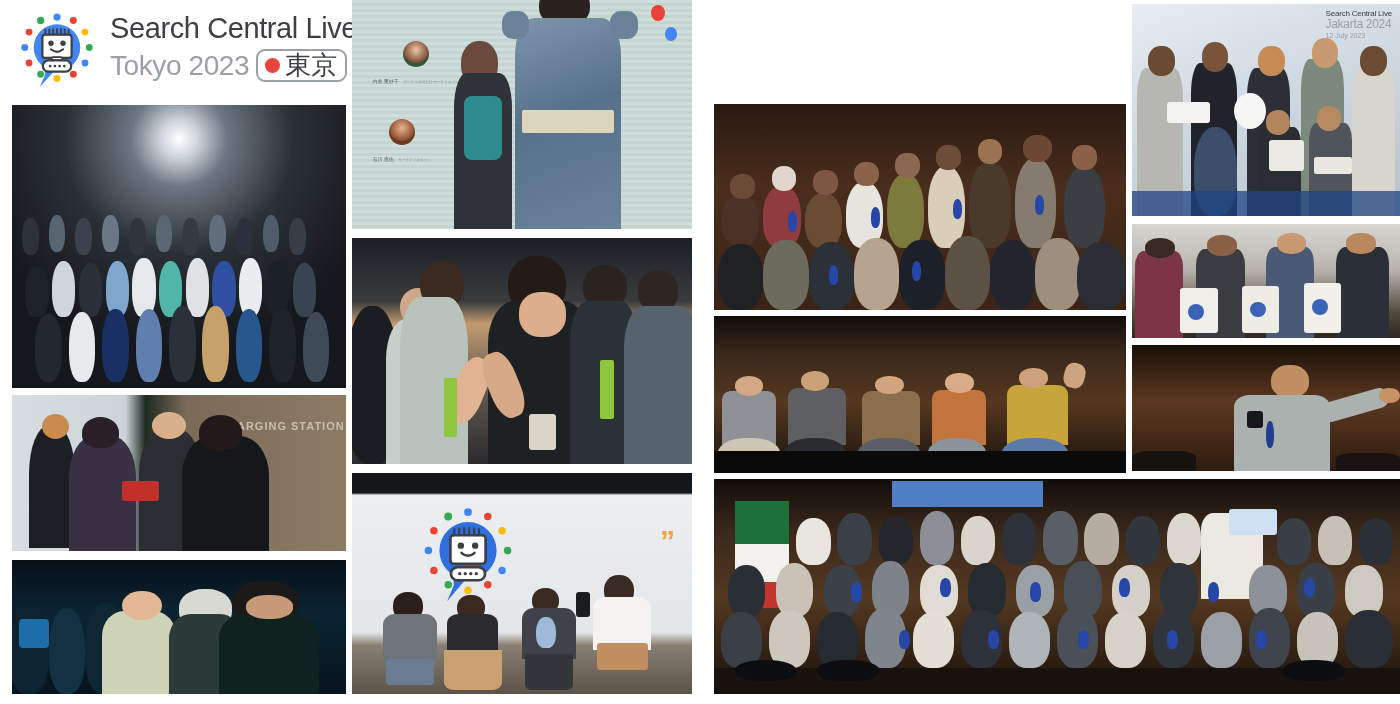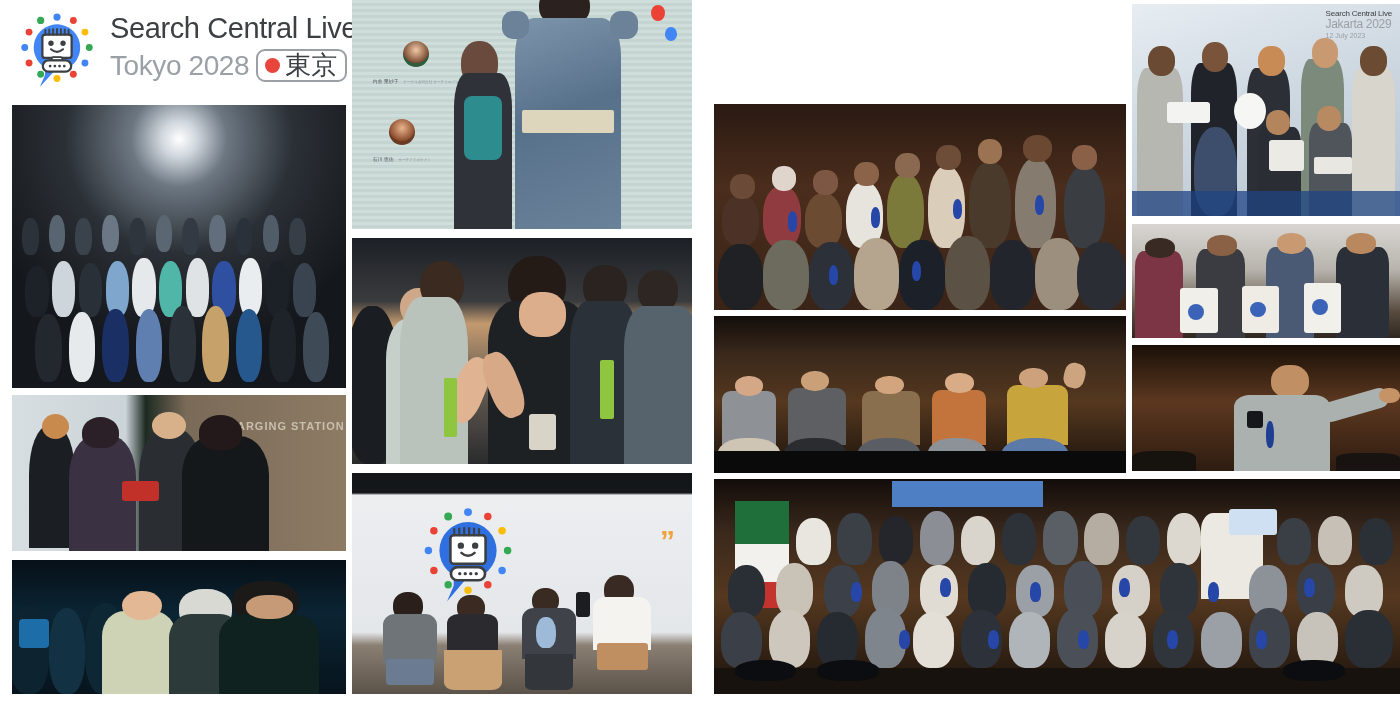--- a/index.html
+++ b/index.html
@@ -138,21 +138,21 @@
             <circle cx="42" cy="67.5" r="1.6"></circle>
             <circle cx="47.5" cy="67.5" r="1.6"></circle>
             <circle cx="53" cy="67.5" r="1.6"></circle>
             <circle cx="58.5" cy="67.5" r="1.6"></circle>
           </g>
         </svg>
       </span>
       <span class="titles">
         <span class="title-main">Search Central Live</span>
         <span class="title-sub">
-          <span>Tokyo 2028</span>
+          <span>Tokyo 2023</span>
           <span class="flag-badge">
             <span class="flag-dot"></span>
             <span class="flag-jp">東京</span>
           </span>
         </span>
       </span>
     </div>
 
     <div class="photo" style="left:12px;top:105px;width:334px;height:283px;">
       <div class="scene stage-light"></div>
@@ -395,21 +395,21 @@
         <i style="left:70%;top:78%;width:16%;height:20%;background:#5b7aa8;"></i>
         <i style="left:85%;top:30%;width:5%;height:16%;background:#cca47f;border-radius:40%;transform:rotate(14deg);"></i>
         <i style="left:0%;top:86%;width:100%;height:16%;background:#0a0a0b;border-radius:0;"></i>
       </div>
     </div>
 
     <div class="photo" style="left:432px;top:4px;width:268px;height:212px;">
       <div class="scene expo"></div>
       <div class="banner">
         <div class="b1">Search Central Live</div>
-        <div class="b2">Jakarta 2029</div>
+        <div class="b2">Jakarta 2024</div>
         <div class="b3">12 July 2023</div>
       </div>
       <div class="crowd">
         <i style="left:2%;top:30%;width:17%;height:70%;background:#b7b7b2;border-radius:20% 20% 0 0;"></i>
         <i style="left:6%;top:20%;width:10%;height:14%;background:#6b4a33;border-radius:46%;"></i>
         <i style="left:22%;top:28%;width:17%;height:72%;background:#20232a;border-radius:20% 20% 0 0;"></i>
         <i style="left:26%;top:18%;width:10%;height:14%;background:#7a543a;border-radius:46%;"></i>
         <i style="left:23%;top:58%;width:16%;height:42%;background:#3c4e6b;"></i>
         <i style="left:43%;top:30%;width:16%;height:70%;background:#2c2f36;border-radius:20% 20% 0 0;"></i>
         <i style="left:47%;top:20%;width:10%;height:14%;background:#c98b55;border-radius:46%;"></i>

